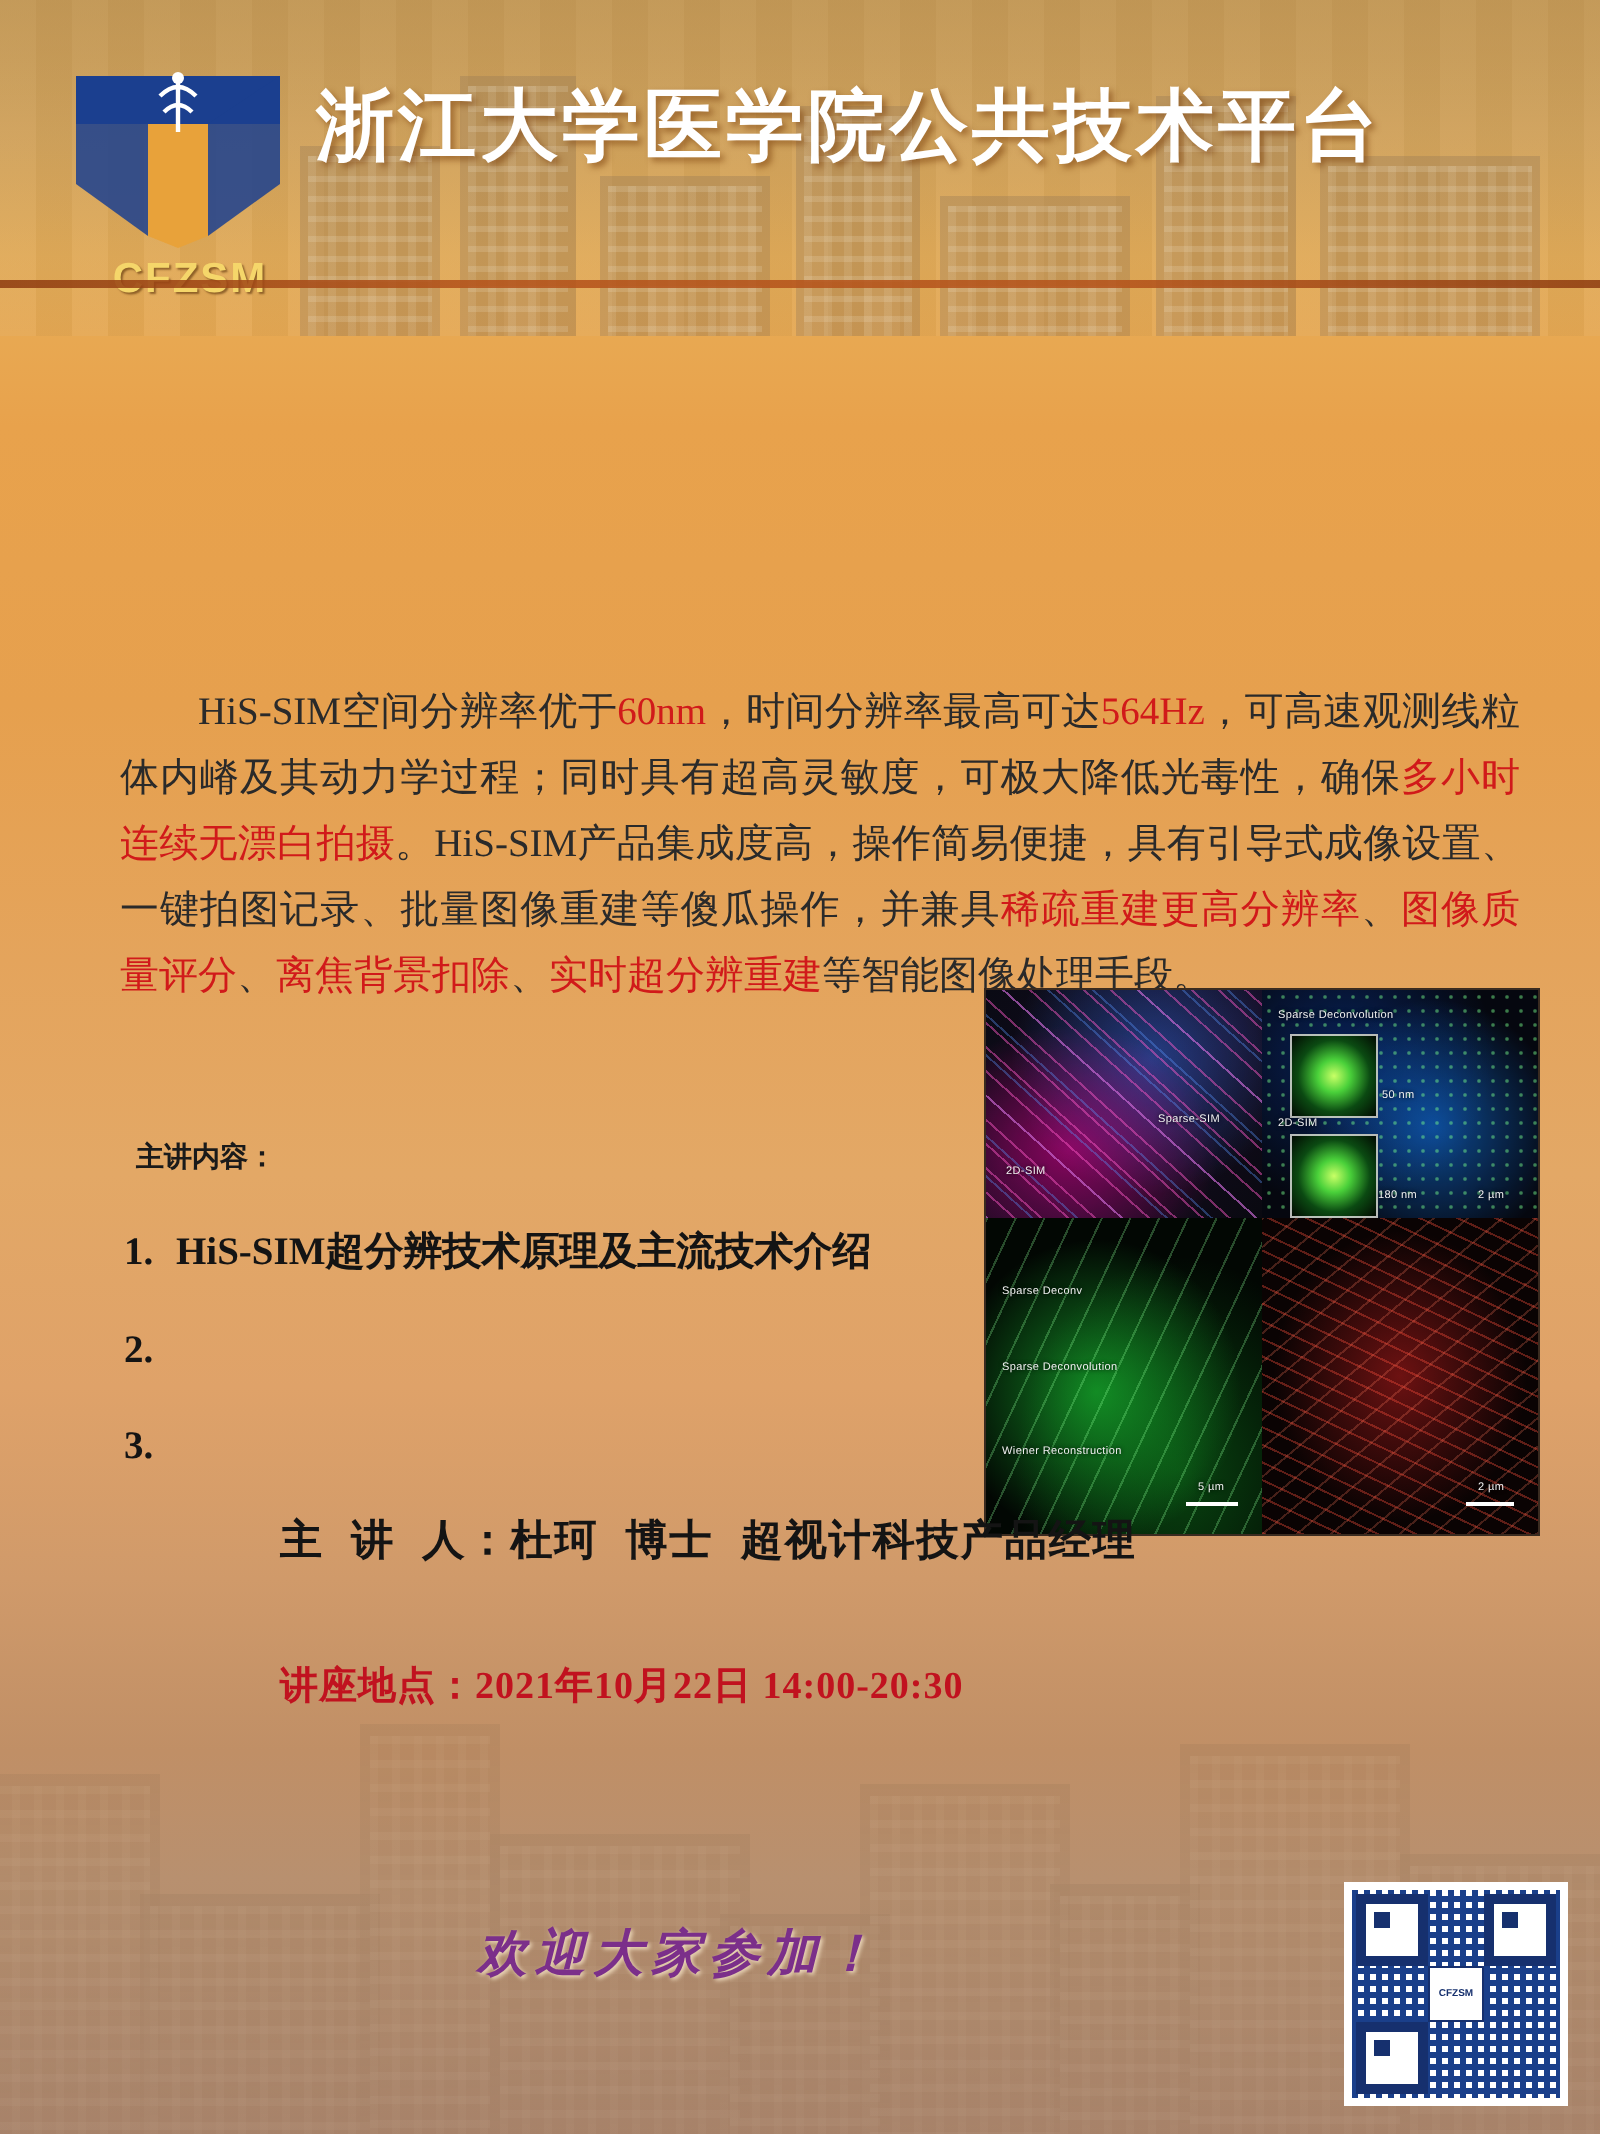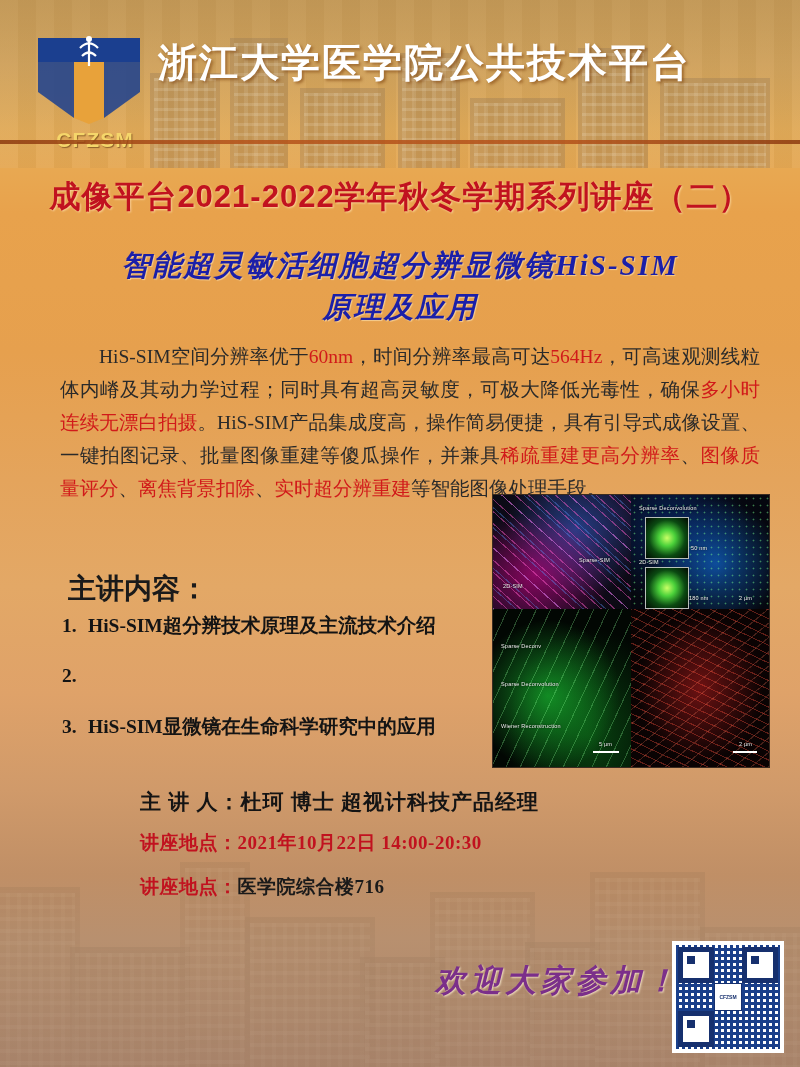--- a/index.html
+++ b/index.html
@@ -251,21 +251,21 @@
     background: #fff;
   }
 
   
   .content-title {
     position: absolute;
     left: 68px;
     top: 570px;
     font-family: "Liberation Serif", serif;
     font-weight: bold;
-    font-size: 28px;
+    font-size: 14px;
     color: #1a1a1a;
   }
   .list {
     position: absolute;
     left: 62px;
     top: 612px;
     width: 420px;
   }
   .list-item {
     display: flex;
@@ -279,22 +279,22 @@
   .list-num {
     width: 26px;
     font-family: "Liberation Serif", serif;
     font-weight: bold;
   }
 
   
   .speaker {
     position: absolute;
     left: 140px;
-    top: 788px;
-    font-family: Liberation Serif, serif;
+    top: 756px;
+    font-family: Liberation Mono, monospace;
     font-weight: bold;
     font-size: 21px;
     letter-spacing: 1px;
     color: #141414;
   }
   .meta {
     position: absolute;
     left: 140px;
     font-family: "Liberation Serif", serif;
     font-weight: bold;
@@ -304,25 +304,25 @@
   .meta-time { top: 830px; color: #c1121f; }
   .meta-time .val { color: #c1121f; }
   .meta-place { top: 874px; color: #c1121f; }
   .meta-place .val { color: #1a1a1a; }
 
   .welcome {
     position: absolute;
     left: 0;
     top: 960px;
     width: 680px;
-    text-align: right;
+    text-align: center;
     font-family: "Liberation Serif", serif;
     font-weight: bold;
     font-style: italic;
-    font-size: 31px;
+    font-size: 25px;
     letter-spacing: 4px;
     color: #7b2f8a;
     text-shadow: 1px 1px 2px rgba(255,240,210,0.8);
   }
 
   
   .qr {
     position: absolute;
     right: 16px;
     bottom: 14px;
@@ -412,26 +412,21 @@
           </g>
           <circle cx="55" cy="7" r="3" fill="#ffffff"></circle>
         </svg>
       </div>
       <div class="logo-text">CFZSM</div>
     </div>
     <div class="title-zh">浙江大学医学院公共技术平台</div>
   </div>
   <div class="header-rule"></div>
 
-  <div class="headline">成像平台2021-2022学年秋冬学期系列讲座（二）</div>
-
-  <div class="subhead">
-    <div>智能超灵敏活细胞超分辨显微镜HiS-SIM</div>
-    <div>原理及应用</div>
-  </div>
+
 
   <div class="para"><span>HiS-SIM空间分辨率优于</span><span class="hl">60nm</span><span>，时间分辨率最高可达</span><span class="hl">564Hz</span><span>，可高速观测线粒体内嵴及其动力学过程；同时具有超高灵敏度，可极大降低光毒性，确保</span><span class="hl">多小时连续无漂白拍摄</span><span>。HiS-SIM产品集成度高，操作简易便捷，具有引导式成像设置、一键拍图记录、批量图像重建等傻瓜操作，并兼具</span><span class="hl">稀疏重建更高分辨率</span><span>、</span><span class="hl">图像质量评分</span><span>、</span><span class="hl">离焦背景扣除</span><span>、</span><span class="hl">实时超分辨重建</span><span>等智能图像处理手段。</span></div>
 
   <div class="micro">
     <div class="q q1"></div>
     <div class="q q2"></div>
     <div class="q q3"></div>
     <div class="q q4"></div>
 
     <div class="inset" style="left:152px;top:22px;width:42px;height:40px;"></div>
@@ -459,30 +454,26 @@
   <div class="list">
     <div class="list-item">
       <span class="list-num">1.</span>
       <span>HiS-SIM超分辨技术原理及主流技术介绍</span>
     </div>
     <div class="list-item">
       <span class="list-num">2.</span>
     </div>
     <div class="list-item">
       <span class="list-num">3.</span>
-      <span>HiS-SIM显微镜在生命科学研究中的应用</span>
     </div>
   </div>
 
   <div class="speaker">主 讲 人：杜珂  博士   超视计科技产品经理</div>
   <div class="meta meta-time">
     <span>讲座地点：</span><span class="val">2021年10月22日  14:00-20:30</span>
-  </div>
-  <div class="meta meta-place">
-    <span>讲座地点：</span><span class="val">医学院综合楼716</span>
   </div>
 
   <div class="welcome">欢迎大家参加！</div>
 
   <div class="qr">
     <div class="qr-inner">
       <div class="qr-eye tl">
           <i></i>
         </div>
       <div class="qr-eye tr">

